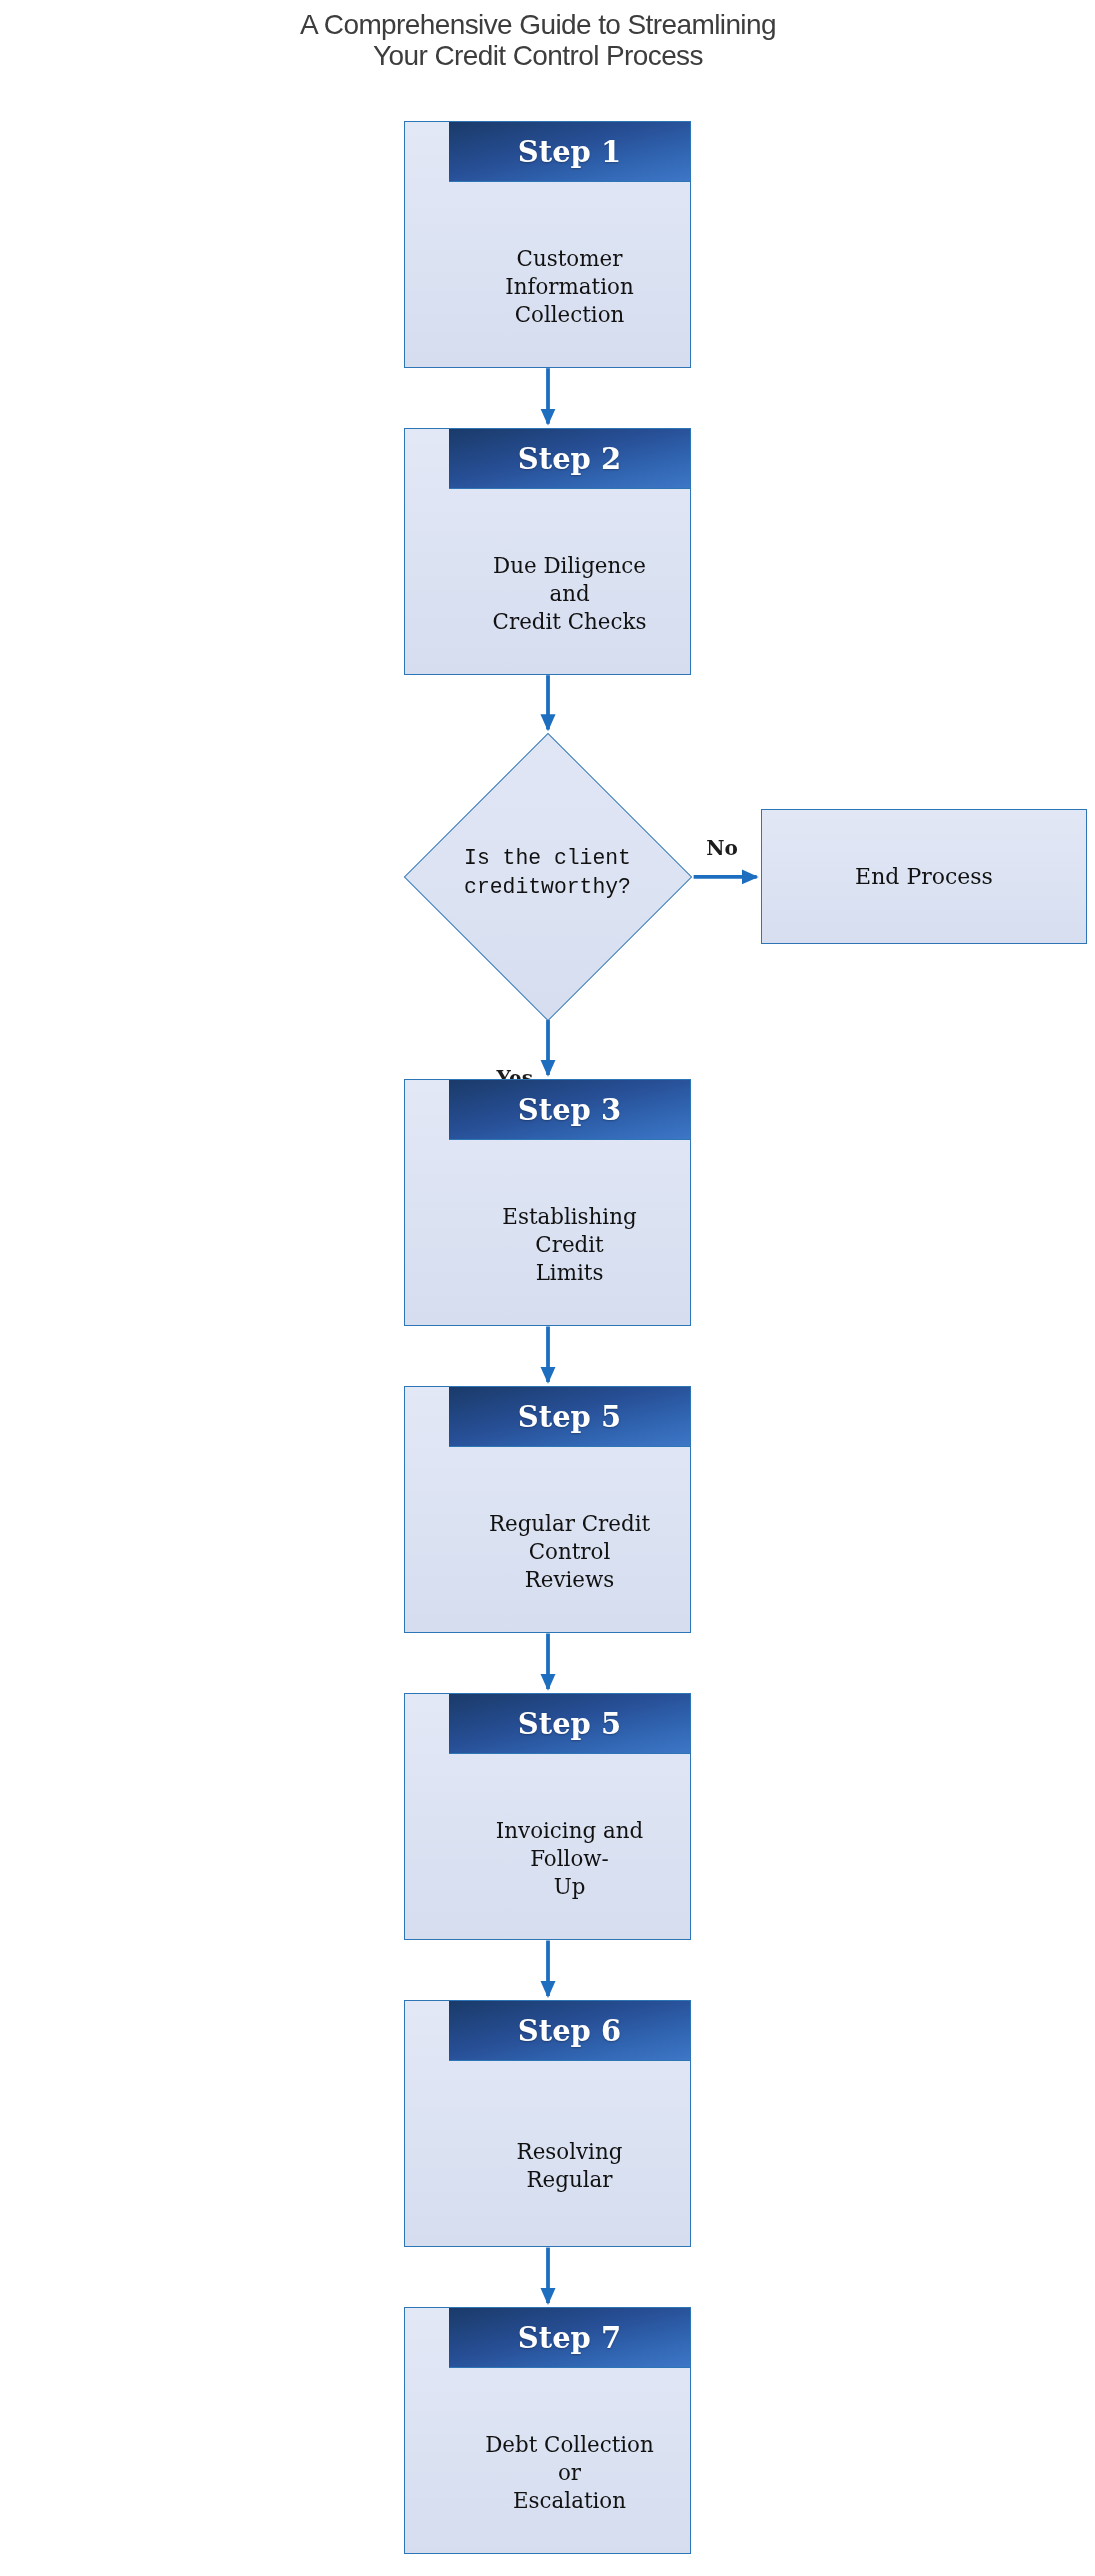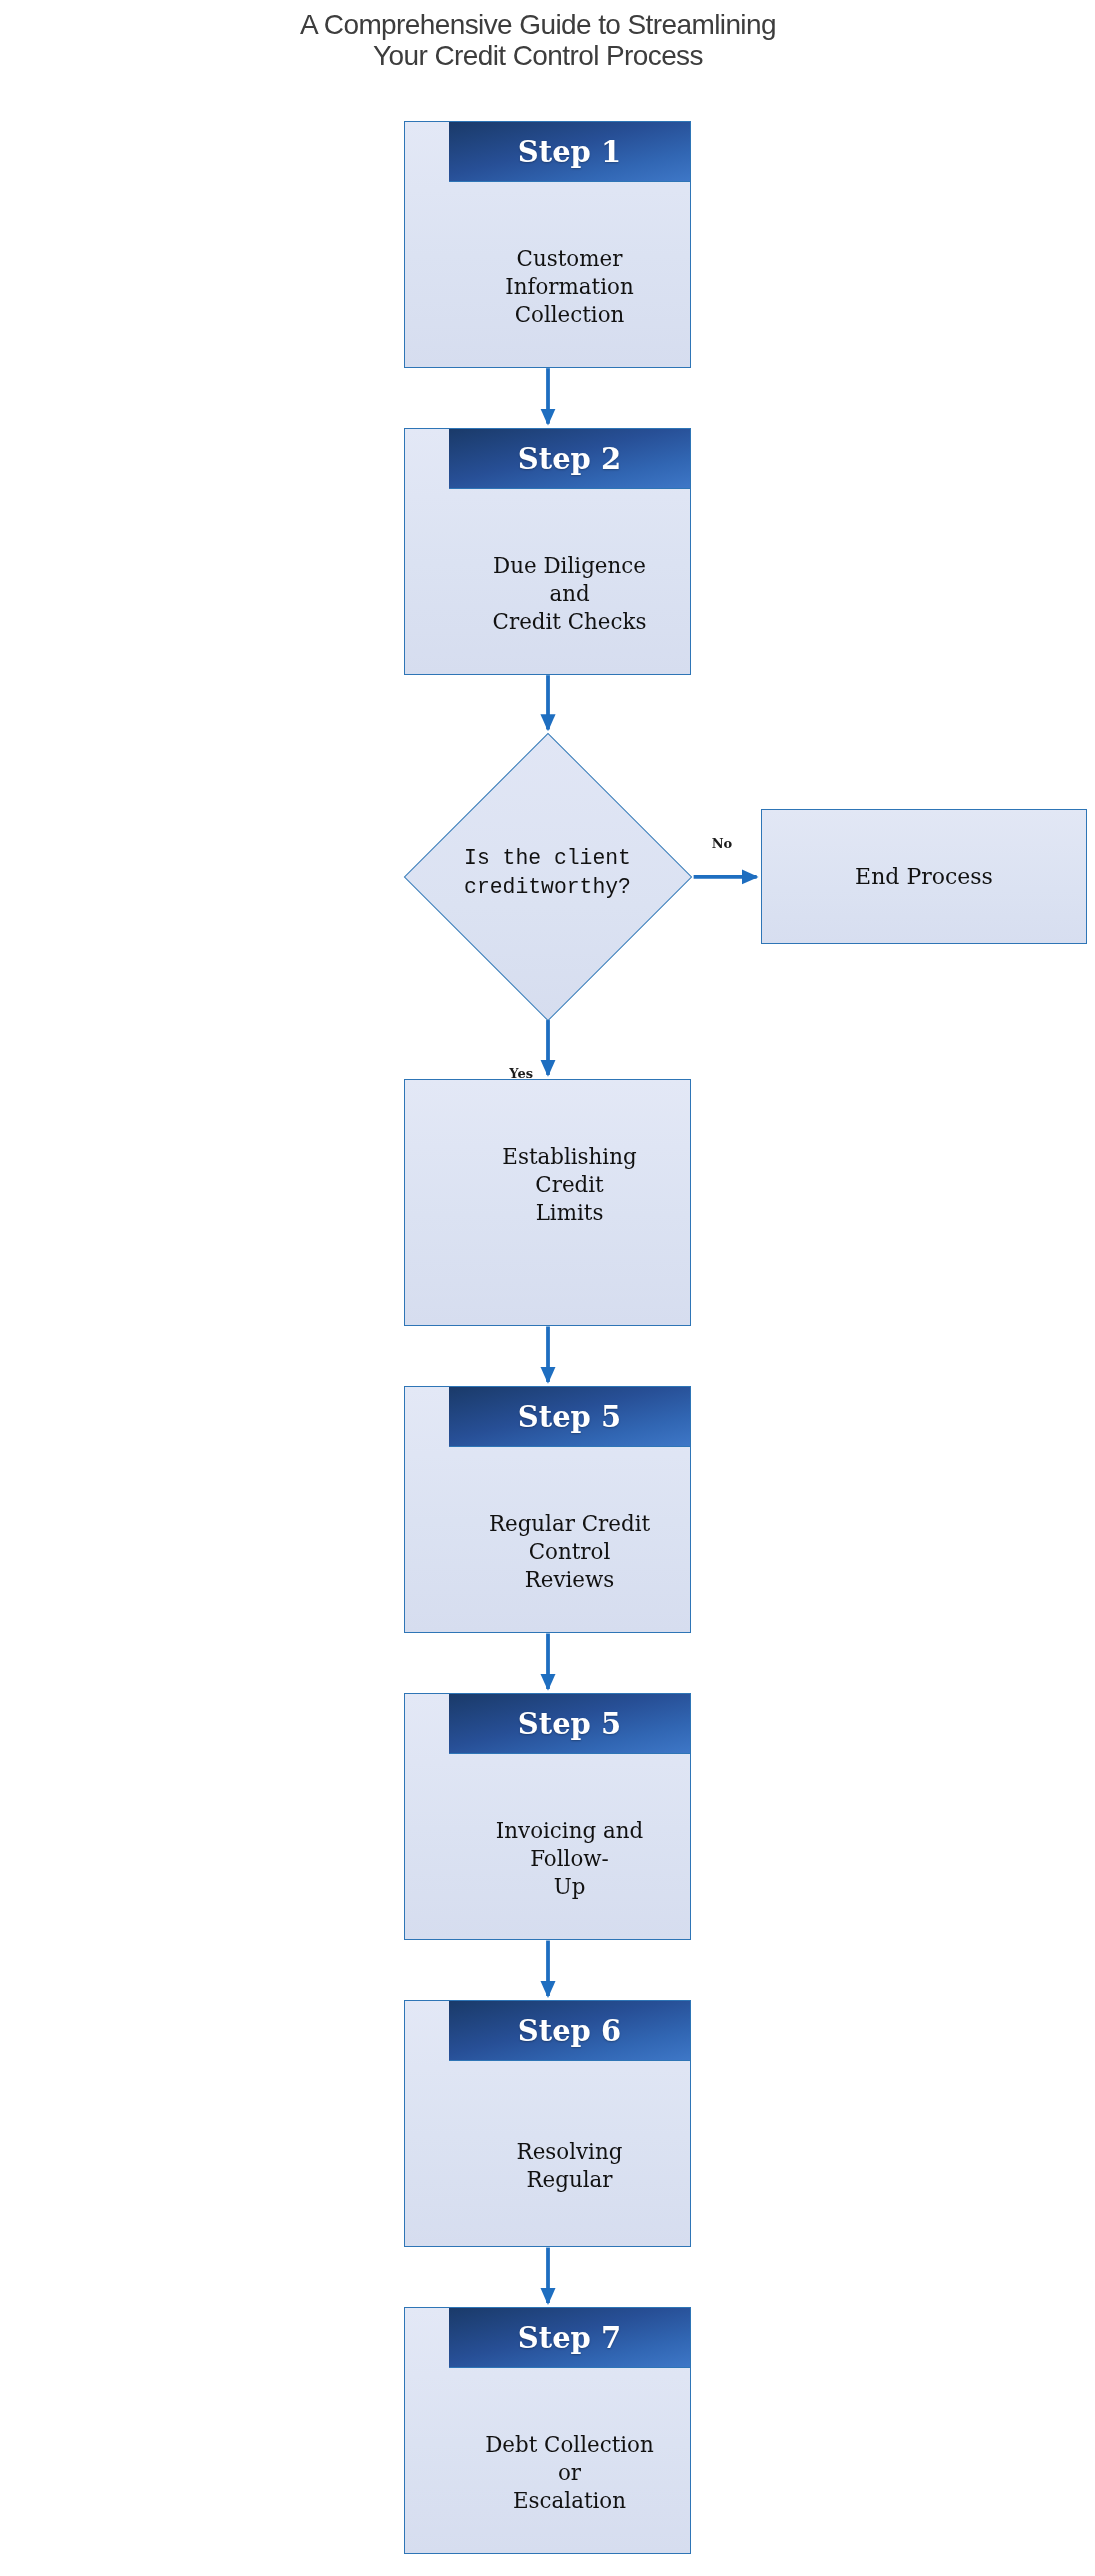--- a/index.html
+++ b/index.html
@@ -65,21 +65,21 @@
     text-align:center;white-space:pre-line;
   }
   .end-box{
     position:absolute;left:761px;top:809px;width:326px;height:135px;
     box-sizing:border-box;border:1.3px solid var(--border-blue);
     background:linear-gradient(180deg,#e2e7f5 0%,var(--body-fill) 60%,#d7def0 100%);
     display:flex;align-items:center;justify-content:center;
   }
   .end-box span{font-size:22px;color:var(--body-text);}
   .branch-label{
-    position:absolute;font-size:13px;font-weight:600;color:#1c1c1c;
+    position:absolute;font-size:20px;font-weight:600;color:#1c1c1c;
   }
   .label-no{left:659px;top:836px;width:126px;text-align:center;}
   .label-yes{left:407px;top:1026px;width:126px;text-align:right;margin-top:40px;}
   .arrow-layer{position:absolute;left:0;top:0;width:1096px;height:2576px;pointer-events:none;}
   .arrow-layer line{stroke:var(--arrow-blue);stroke-width:6;}
   .arrow-layer .head{fill:var(--arrow-blue);}
 </style>
 </head>
 <body>
 
@@ -113,20 +113,23 @@
 </div>
 
 <div class="end-box">
   <span>End Process</span>
 </div>
 
 <div class="branch-label label-no">No</div>
 <div class="branch-label label-yes">Yes</div>
 
 <div class="step" style="top:1079px">
+  <div class="step-header">
+    <span>Step 3</span>
+  </div>
   <div class="step-body">
     <span>Establishing Credit
 Limits</span>
   </div>
 </div>
 
 <div class="step" style="top:1386px">
   <div class="step-header">
     <span>Step 5</span>
   </div>

